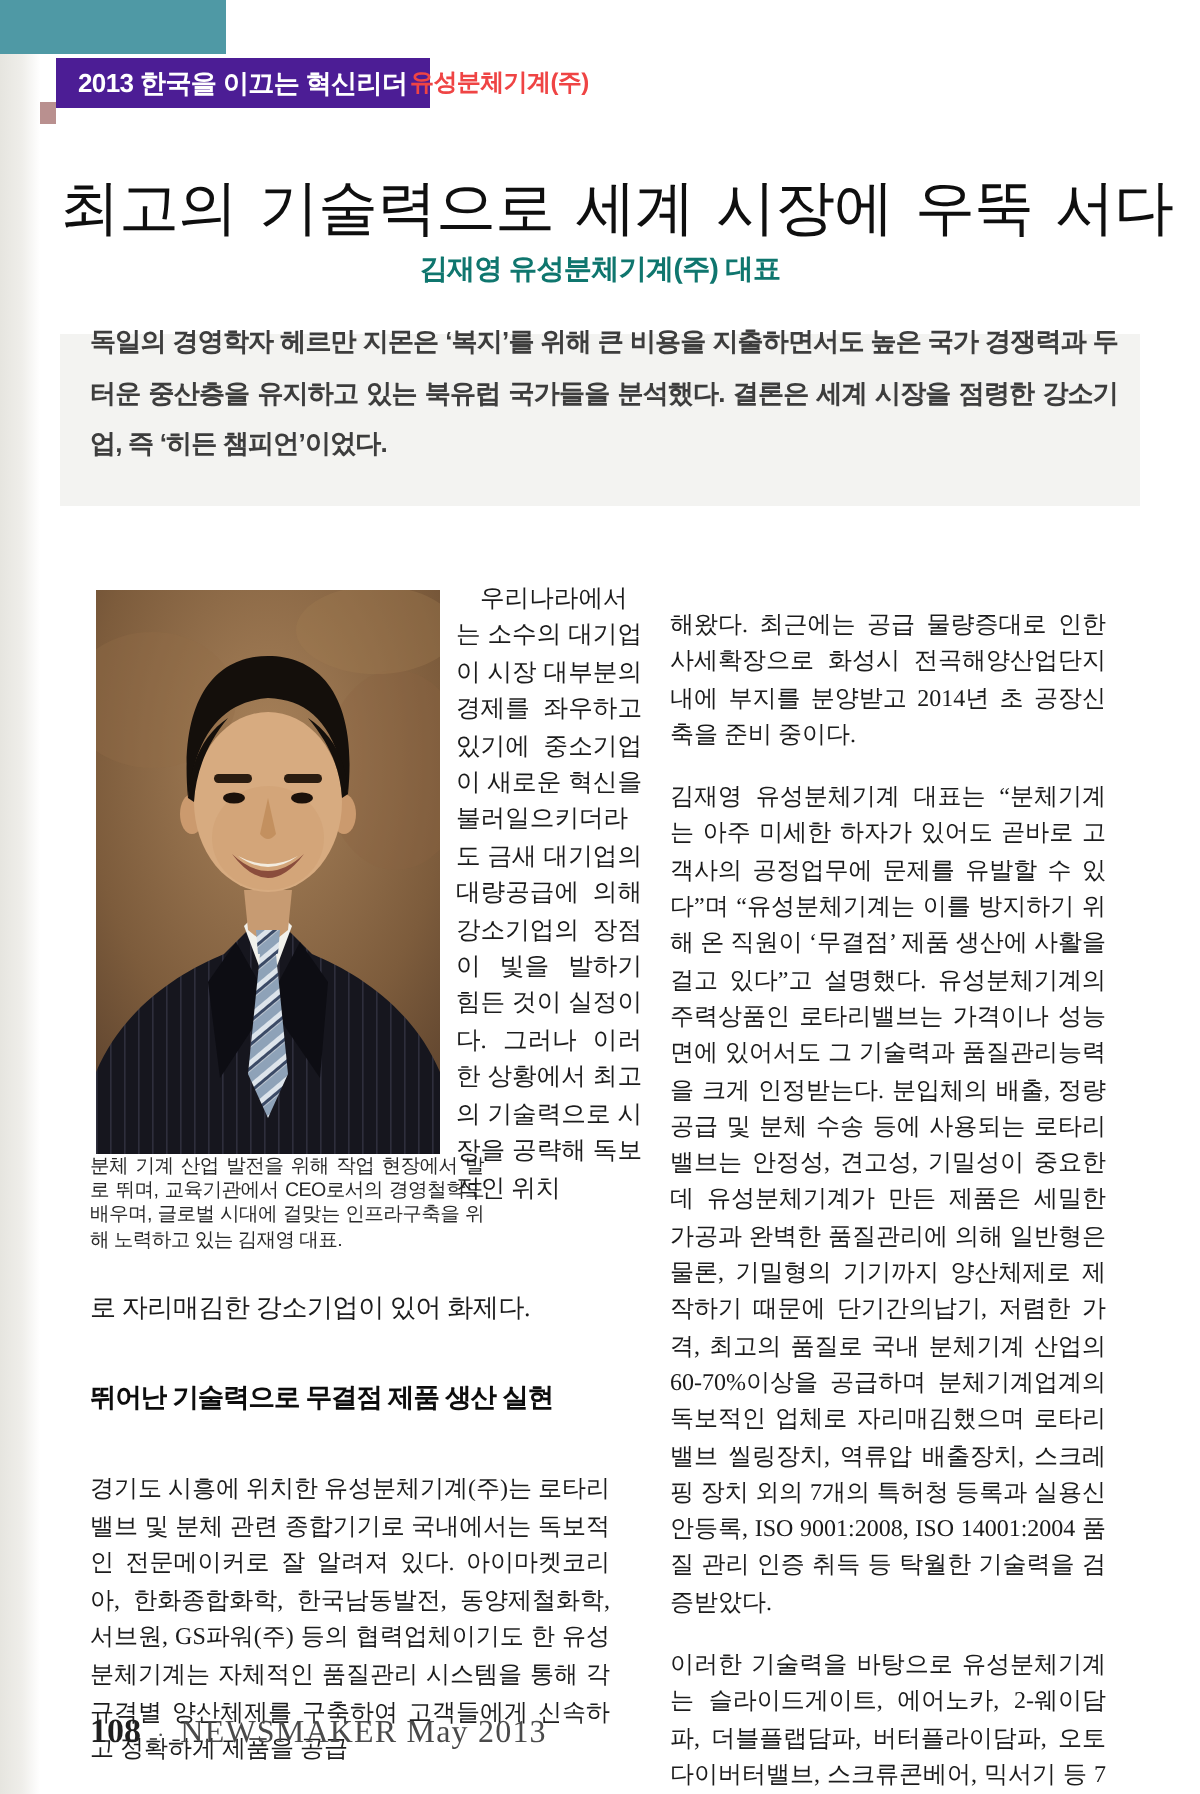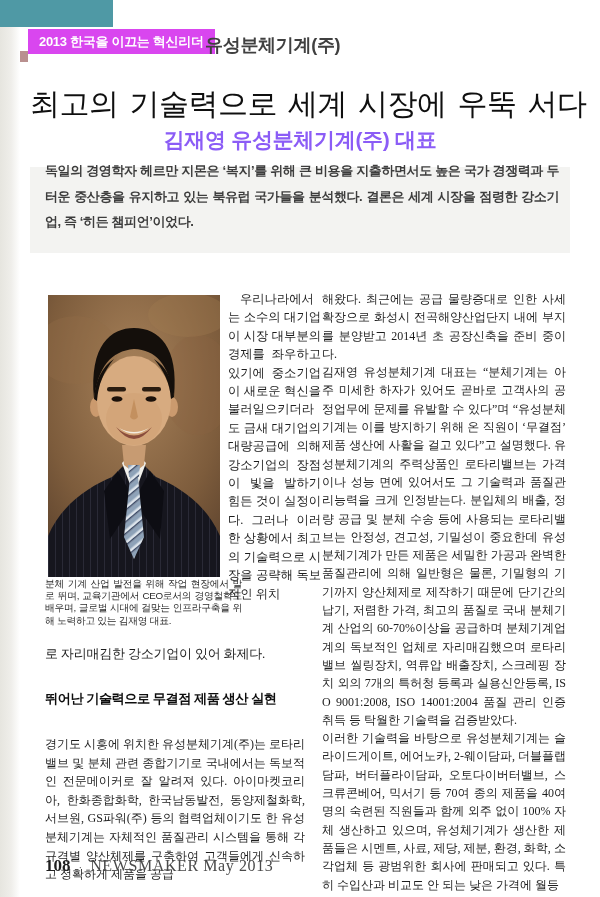--- a/index.html
+++ b/index.html
@@ -3,49 +3,49 @@
 <meta charset="utf-8">
 <style>
   html,body{margin:0;padding:0;background:#fff;}
   .page{position:relative;width:600px;height:897px;background:#ffffff;overflow:hidden;
         font-family:"Liberation Serif","DejaVu Serif",serif;color:#1c1c1c;}
   .edge-strip{position:absolute;left:0;top:0;width:20px;height:897px;
         background:linear-gradient(90deg,#e6e5df 0%,#efeeea 55%,#ffffff 100%);}
   .teal-bleed{position:absolute;left:0;top:0;width:113px;height:27px;background:#4f99a5;}
   .rose-sliver{position:absolute;left:20px;top:51px;width:8px;height:11px;background:#b9908f;}
   .badge{position:absolute;left:28px;top:29px;height:25px;line-height:25px;padding:0 11px;
-        background:#d946ef;color:#ffffff;font-family:"Liberation Sans","DejaVu Sans",sans-serif;
+        background:#4c1d95;color:#ffffff;font-family:"Liberation Sans","DejaVu Sans",sans-serif;
         font-weight:bold;font-size:13px;letter-spacing:-0.3px;white-space:nowrap;}
   .company{position:absolute;left:205px;top:33px;font-family:"Liberation Sans","DejaVu Sans",sans-serif;
-        font-weight:bold;font-size:18px;color:#404040;letter-spacing:-0.3px;}
+        font-weight:bold;font-size:12px;color:#ef4444;letter-spacing:-0.3px;}
   .title{position:absolute;left:30px;width:540px;top:84px;font-size:30px;
         color:#0f0f0f;letter-spacing:-0.5px;word-spacing:4px;font-weight:500;white-space:nowrap;}
   .subtitle{position:absolute;left:30px;width:540px;top:126px;text-align:center;
-        font-family:"Liberation Sans","DejaVu Sans",sans-serif;font-weight:bold;font-size:21px;
-        color:#8b5cf6;letter-spacing:-0.3px;}
+        font-family:"Liberation Sans","DejaVu Sans",sans-serif;font-weight:bold;font-size:14px;
+        color:#0f766e;letter-spacing:-0.3px;}
   .lead-box{position:absolute;left:30px;top:167px;width:540px;height:86px;background:#f3f3f1;}
   .lead-text{position:absolute;left:45px;top:158px;width:514px;
         font-family:"Liberation Sans","DejaVu Sans",sans-serif;font-weight:600;font-size:13px;
         line-height:25.5px;color:#3d3d3d;letter-spacing:-0.4px;text-align:justify;word-break:break-all;}
   .photo{position:absolute;left:48px;top:295px;width:172px;height:282px;display:block;}
   .caption{position:absolute;left:45px;top:578px;width:197px;
         font-family:"Liberation Sans","DejaVu Sans",sans-serif;font-size:9.8px;line-height:12.2px;
         color:#2a2a2a;letter-spacing:-0.3px;text-align:justify;word-break:break-all;}
   .mid-col{position:absolute;left:228px;top:290px;width:93px;font-size:12.3px;line-height:18.4px;
         text-align:justify;word-break:break-all;text-indent:12px;color:#1c1c1c;}
   .intro-below{position:absolute;left:45px;top:645px;width:262px;font-size:13px;color:#1c1c1c;
         letter-spacing:-0.2px;white-space:nowrap;}
   .subheading{position:absolute;left:45px;top:690px;width:262px;
         font-family:"Liberation Sans","DejaVu Sans",sans-serif;font-weight:bold;font-size:13.2px;
         color:#0d0d0d;letter-spacing:-0.5px;}
   .left-para{position:absolute;left:45px;top:711px;width:260px;font-size:12px;line-height:18.6px;
         text-align:justify;word-break:break-all;color:#1c1c1c;margin-top:24px;}
   .right-col{position:absolute;left:322px;top:290px;width:244px;font-size:12px;line-height:18.3px;
         text-align:justify;word-break:break-all;color:#1c1c1c;}
-  .right-col p{margin:0;}
+  .right-col p{margin:13px;}
   .footer{position:absolute;left:45px;top:856px;}
   .page-num{font-size:17px;font-weight:bold;color:#1f1f1f;}
   .footer-dot{font-size:11px;color:#555;margin:0 4px;}
   .magazine{font-size:16px;color:#4a4a4a;letter-spacing:0.6px;}
 </style>
 </head>
 <body>
 
 <div class="page">
   <div class="edge-strip"></div>

